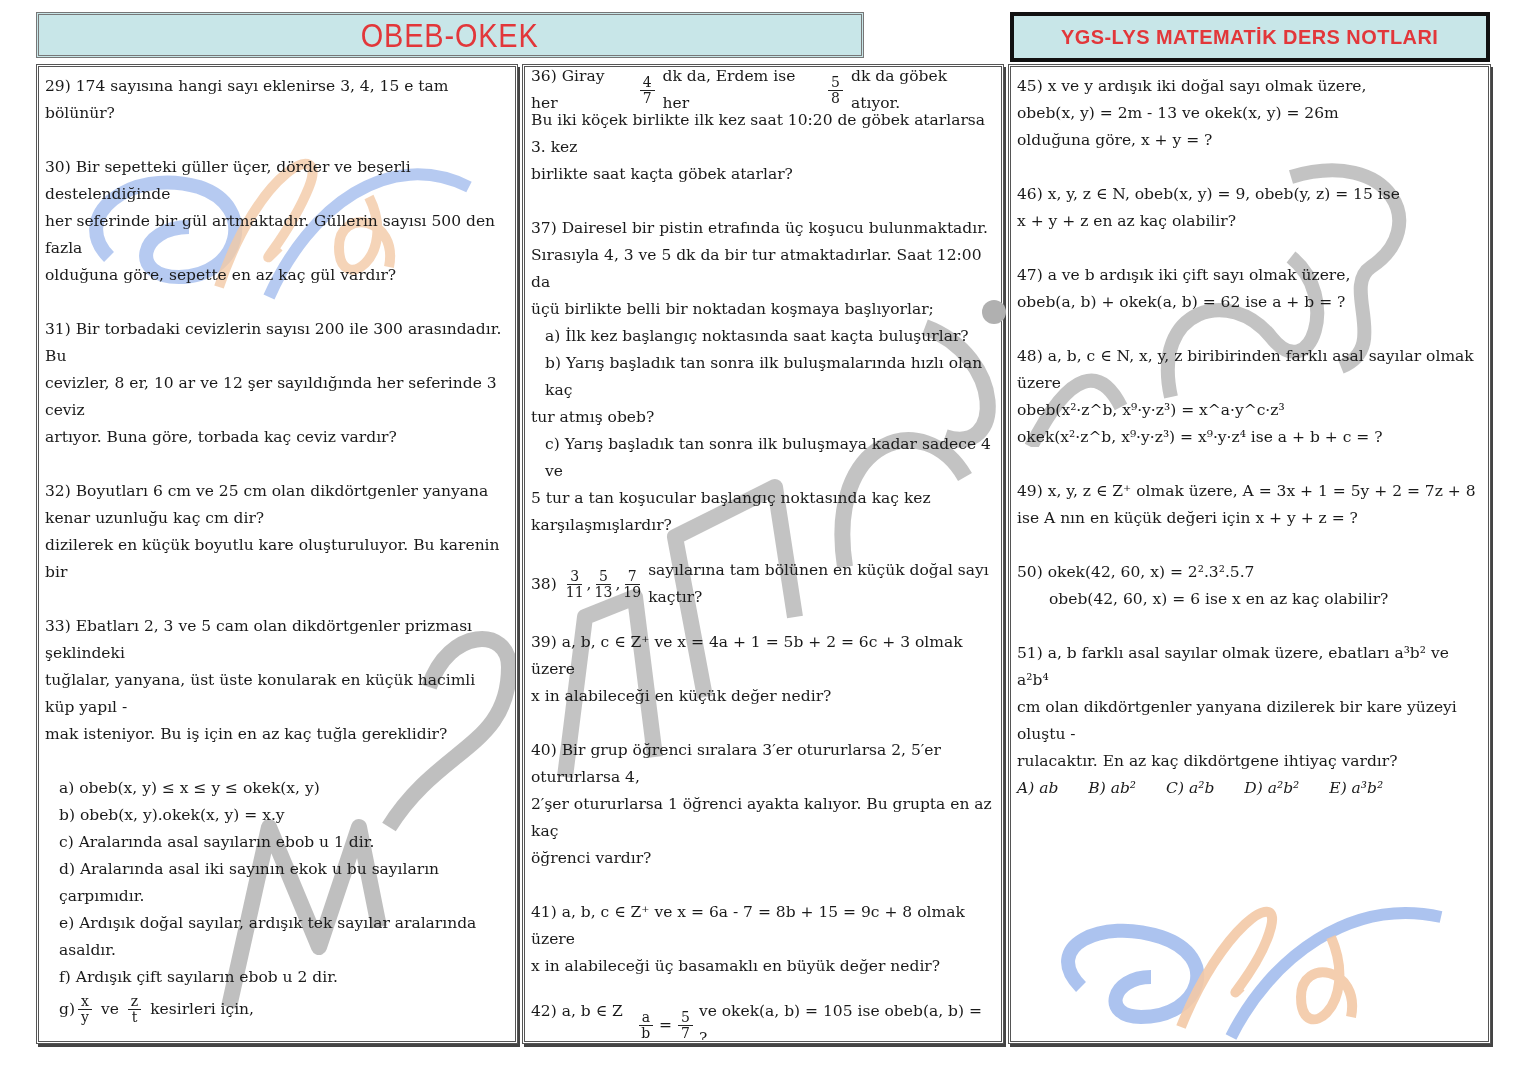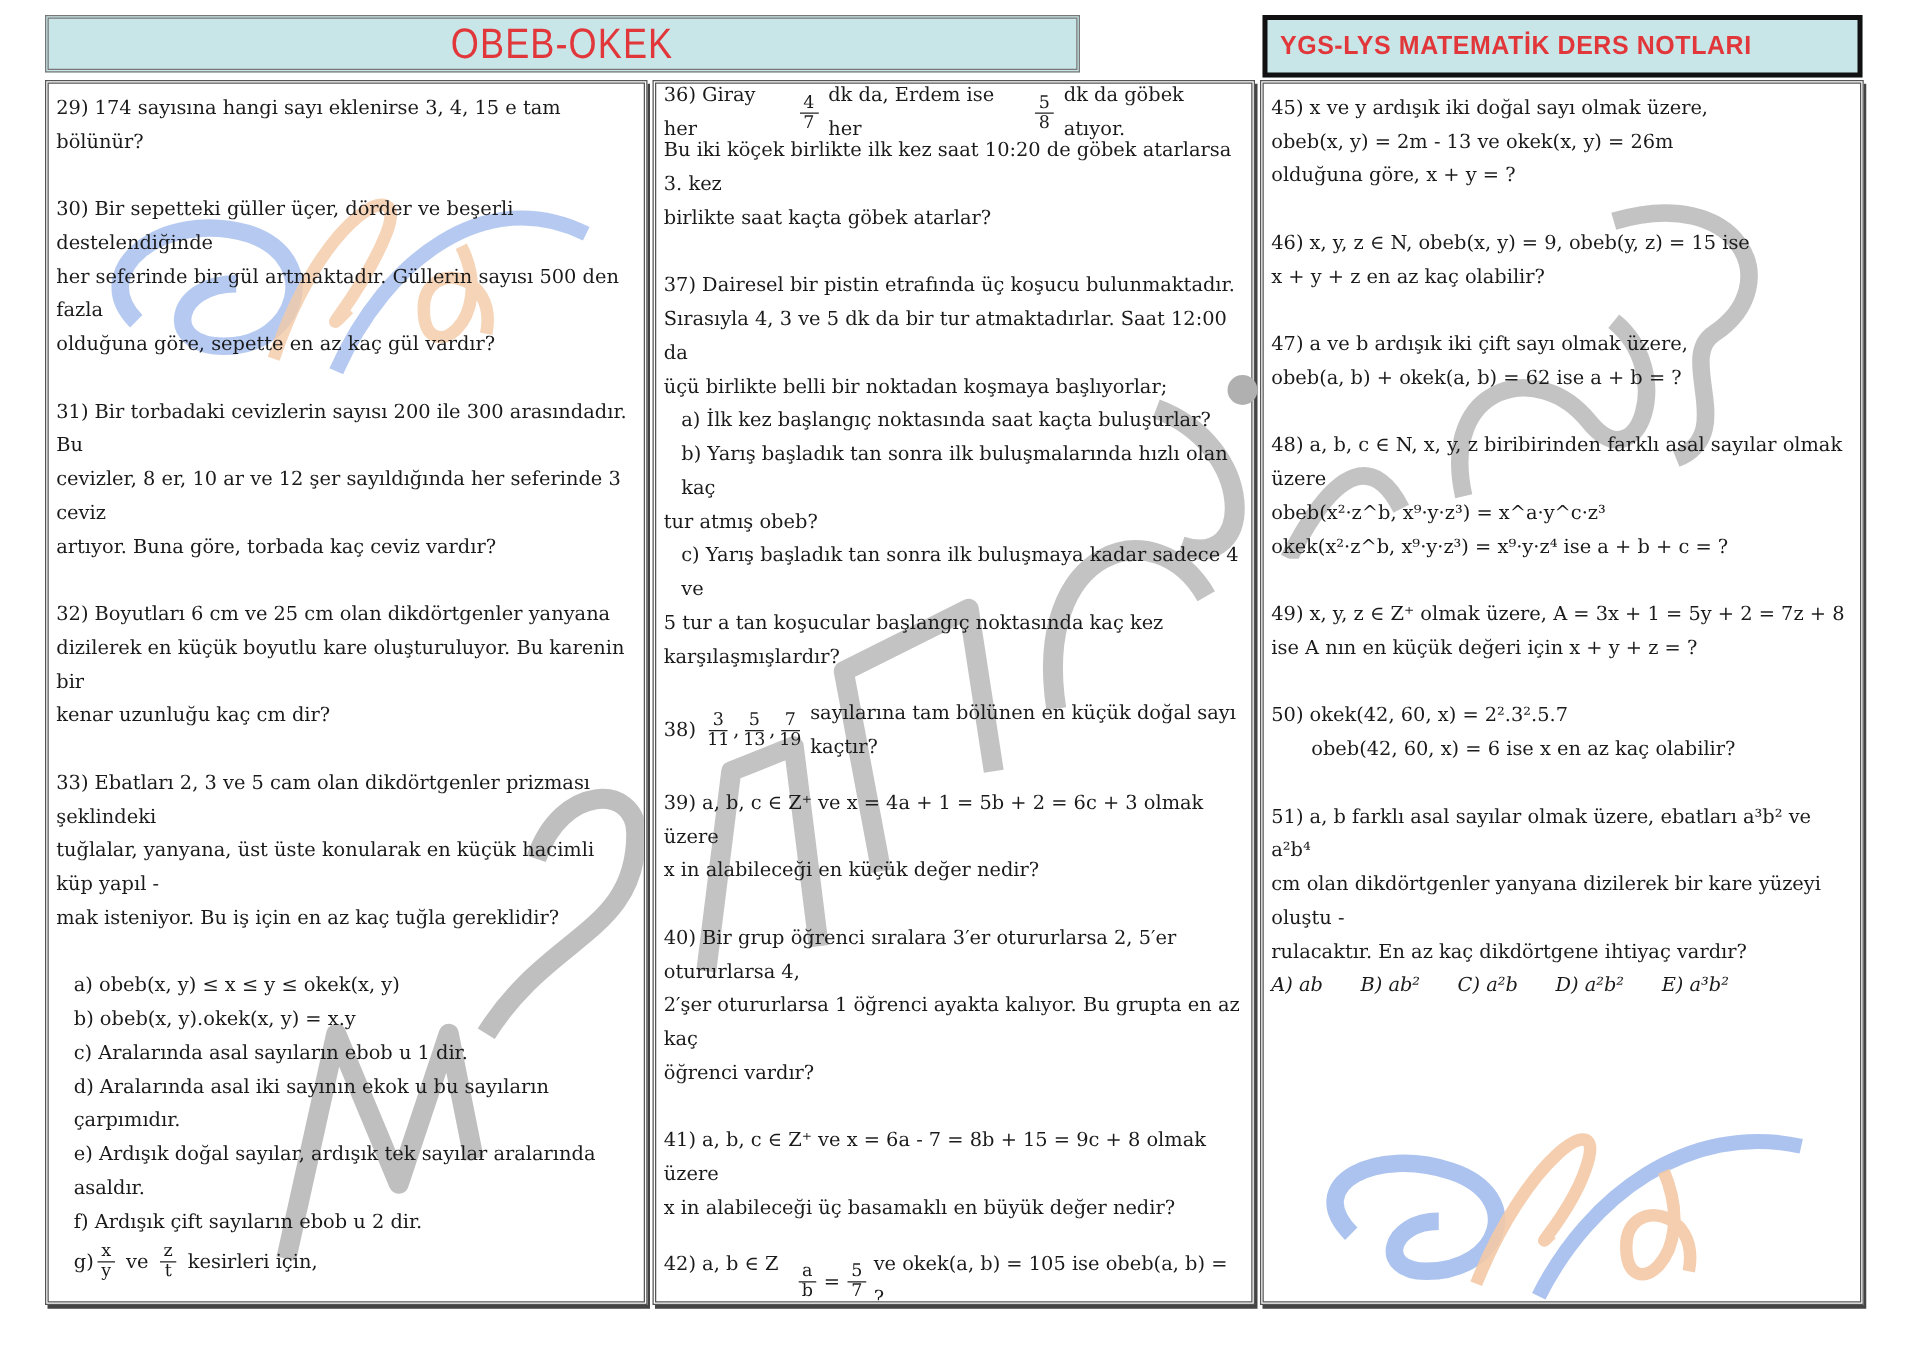--- a/index.html
+++ b/index.html
@@ -12,21 +12,21 @@
     background: #c8e6e8; border: 3px double #777; box-sizing: border-box;
     display: flex; align-items: center; justify-content: center;
   }
   .header-main span {
     font-family: "Liberation Sans", sans-serif; color: #e2373a; font-size: 34px;
     letter-spacing: 1px; transform: scaleX(0.85); display: inline-block;
   }
   .header-side {
     position: absolute; left: 1010px; top: 12px; width: 480px; height: 50px;
     background: #c8e6e8; border: 4px solid #111; box-sizing: border-box;
-    display: flex; align-items: center; 
+    display: flex; align-items: center; justify-content: center;
   }
   .header-side span {
     font-family: "Liberation Sans", sans-serif; font-weight: bold; color: #e2373a; font-size: 21px;
     letter-spacing: 0.5px; transform: scaleX(0.95); display: inline-block;
   }
   .col {
     position: absolute; top: 64px; height: 980px; box-sizing: border-box;
     border: 3px double #555; box-shadow: 2px 3px 0 #444; background: #fff; overflow: hidden;
   }
   .col1 { left: 36px; width: 482px; }
@@ -71,22 +71,22 @@
     <div class="gap"></div>
     <p class="q">30)  Bir sepetteki güller üçer, dörder ve beşerli destelendiğinde</p>
     <p class="q">her seferinde bir gül artmaktadır. Güllerin sayısı  500  den fazla</p>
     <p class="q">olduğuna göre, sepette en az kaç gül vardır?</p>
     <div class="gap"></div>
     <p class="q">31)  Bir torbadaki cevizlerin sayısı 200  ile  300  arasındadır. Bu</p>
     <p class="q">cevizler, 8 er, 10 ar  ve  12 şer sayıldığında her seferinde 3 ceviz</p>
     <p class="q">artıyor. Buna göre, torbada kaç ceviz vardır?</p>
     <div class="gap"></div>
     <p class="q">32)  Boyutları  6 cm  ve  25 cm  olan dikdörtgenler yanyana</p>
+    <p class="q">kenar uzunluğu kaç cm dir?</p>
     <p class="q">dizilerek en küçük boyutlu kare oluşturuluyor. Bu karenin bir</p>
-    <p class="q">kenar uzunluğu kaç cm dir?</p>
     <div class="gap"></div>
     <p class="q">33)  Ebatları  2, 3 ve 5  cam olan dikdörtgenler prizması şeklindeki</p>
     <p class="q">tuğlalar, yanyana, üst üste konularak en küçük hacimli küp yapıl -</p>
     <p class="q">mak isteniyor. Bu iş için en az kaç tuğla gereklidir?</p>
     <div class="gap"></div>
     <p class="q rule">a)  obeb(x, y) ≤ x ≤ y ≤ okek(x, y)</p>
     <p class="q rule">b)  obeb(x, y).okek(x, y) = x.y</p>
     <p class="q rule">c)  Aralarında asal sayıların  ebob u  1  dir.</p>
     <p class="q rule">d)  Aralarında asal iki sayının ekok u bu sayıların çarpımıdır.</p>
     <p class="q rule">e)  Ardışık doğal sayılar, ardışık tek sayılar aralarında asaldır.</p>

